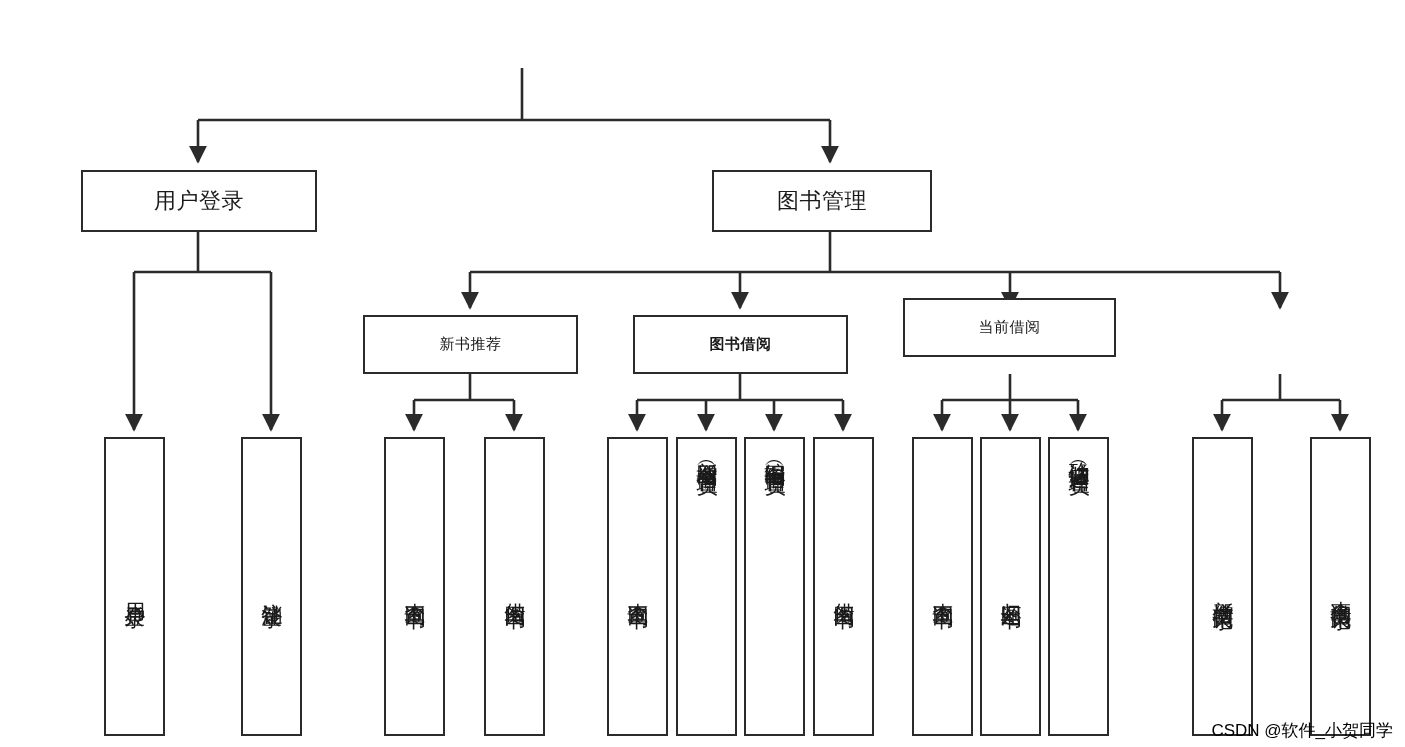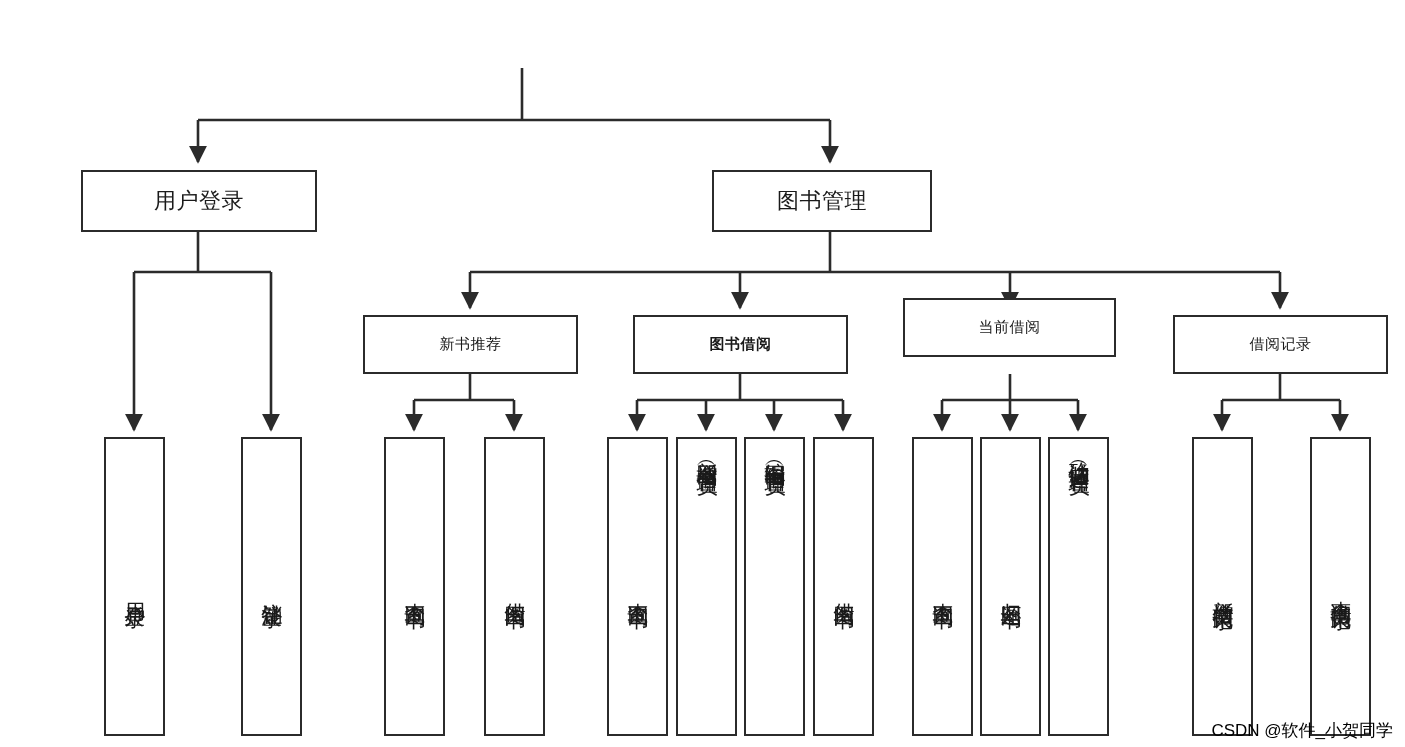--- a/index.html
+++ b/index.html
@@ -148,23 +148,20 @@
   </div>
 
   <div class="node lvl2" style="left:633px; top:315px; width:215px; height:59px;font-weight:bold;">
     <span class="label">图书借阅</span>
   </div>
 
   <div class="node lvl2" style="left:903px; top:298px; width:213px; height:59px;">
     <span class="label">当前借阅</span>
   </div>
 
-  <div class="node lvl2" style="left:1173px; top:315px; width:215px; height:59px;">
-    <span class="label">借阅记录</span>
-  </div>
 
   <div class="node leaf center" style="left:104px; top:437px; width:61px; height:299px;">
     <div class="leaf-wrap">
       <span class="label">用户登录</span>
     </div>
   </div>
 
   <div class="node leaf center" style="left:241px; top:437px; width:61px; height:299px;">
     <div class="leaf-wrap">
       <span class="label">注销登录</span>

